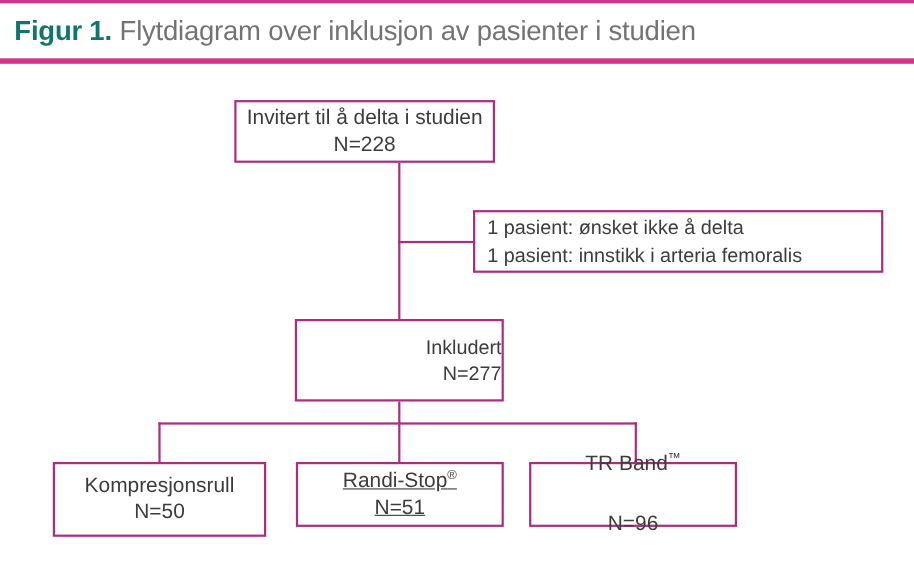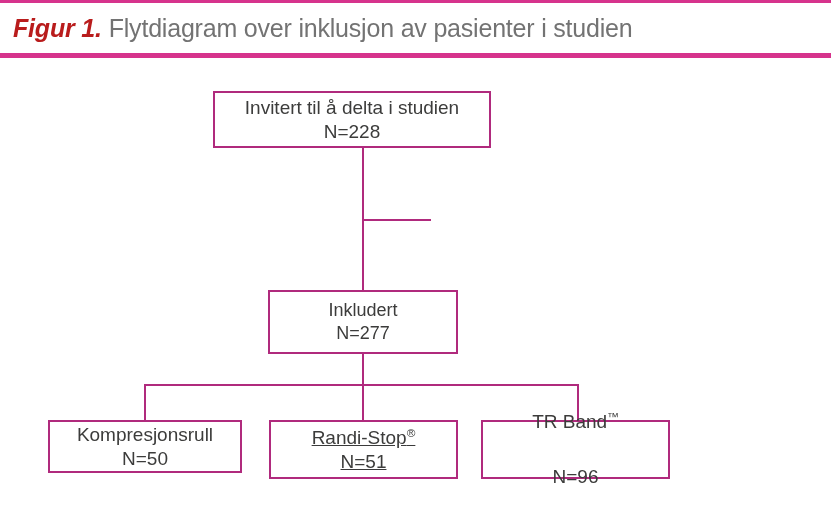--- a/index.html
+++ b/index.html
@@ -40,23 +40,22 @@
   #title-row {
     position: absolute;
     left: 13px;
     top: 9px;
     white-space: nowrap;
     line-height: 38px;
   }
   #fig-label {
     font-size: 25px;
     font-weight: bold;
-    color: #b91c1c;
+    color: #0f766e;
     letter-spacing: -0.2px;
-    font-style: italic;
   }
   #fig-title {
     font-size: 25px;
     font-weight: normal;
     color: #737373;
     letter-spacing: -0.2px;
     margin-left: 7px;
   }
 
   
@@ -94,24 +93,24 @@
   .node.left-align {
     align-items: flex-start;
     padding-left: 11px;
   }
   .node.left-align .line1,
   .node.left-align .line2 {
     font-size: 18px;
     line-height: 25px;
   }
 
-  #node-invited  { left: 213px; top: 33px;  width: 278px; height: 57px; }
+  #node-invited  { left: 213px; top: 33px;  width: 237px; height: 57px; }
   #node-excluded { left: 430px; top: 133px; width: 373px; height: 57px; }
-  #node-included { left: 268px; top: 232px; width: 190px; height: 64px; }
-  #node-arm-0    { left: 48px;  top: 362px; width: 194px; height: 53px; }
+  #node-included { left: 268px; top: 232px; width: 190px; height: 75px; align-items: flex-end; }
+  #node-arm-0    { left: 48px;  top: 362px; width: 194px; height: 68px; }
   #node-arm-1    { left: 269px; top: 362px; width: 189px; height: 59px; text-decoration: underline; }
   #node-arm-2    { left: 481px; top: 362px; width: 189px; height: 59px; gap: 31px; }
 
   sup {
     font-size: 0.62em;
     vertical-align: super;
     line-height: 0;
   }
 
   
@@ -152,20 +151,24 @@
   <div class="conn" id="conn-split-bar"></div>
   <div class="conn" id="conn-drop-0"></div>
   <div class="conn" id="conn-drop-1"></div>
   <div class="conn" id="conn-drop-2"></div>
 
   <div class="node" id="node-invited">
     <div class="line1">Invitert til å delta i studien</div>
     <div class="line2">N=228</div>
   </div>
 
+  <div class="node left-align" id="node-excluded">
+    <div class="line1">1 pasient: ønsket ikke å delta</div>
+    <div class="line2">1 pasient: innstikk i arteria femoralis</div>
+  </div>
 
   <div class="node small" id="node-included">
     <div class="line1">Inkludert</div>
     <div class="line2">N=277</div>
   </div>
 
   <div class="node" id="node-arm-0">
     <div class="line1"><span>Kompresjonsrull</span><sup></sup></div>
     <div class="line2">N=50</div>
   </div>

